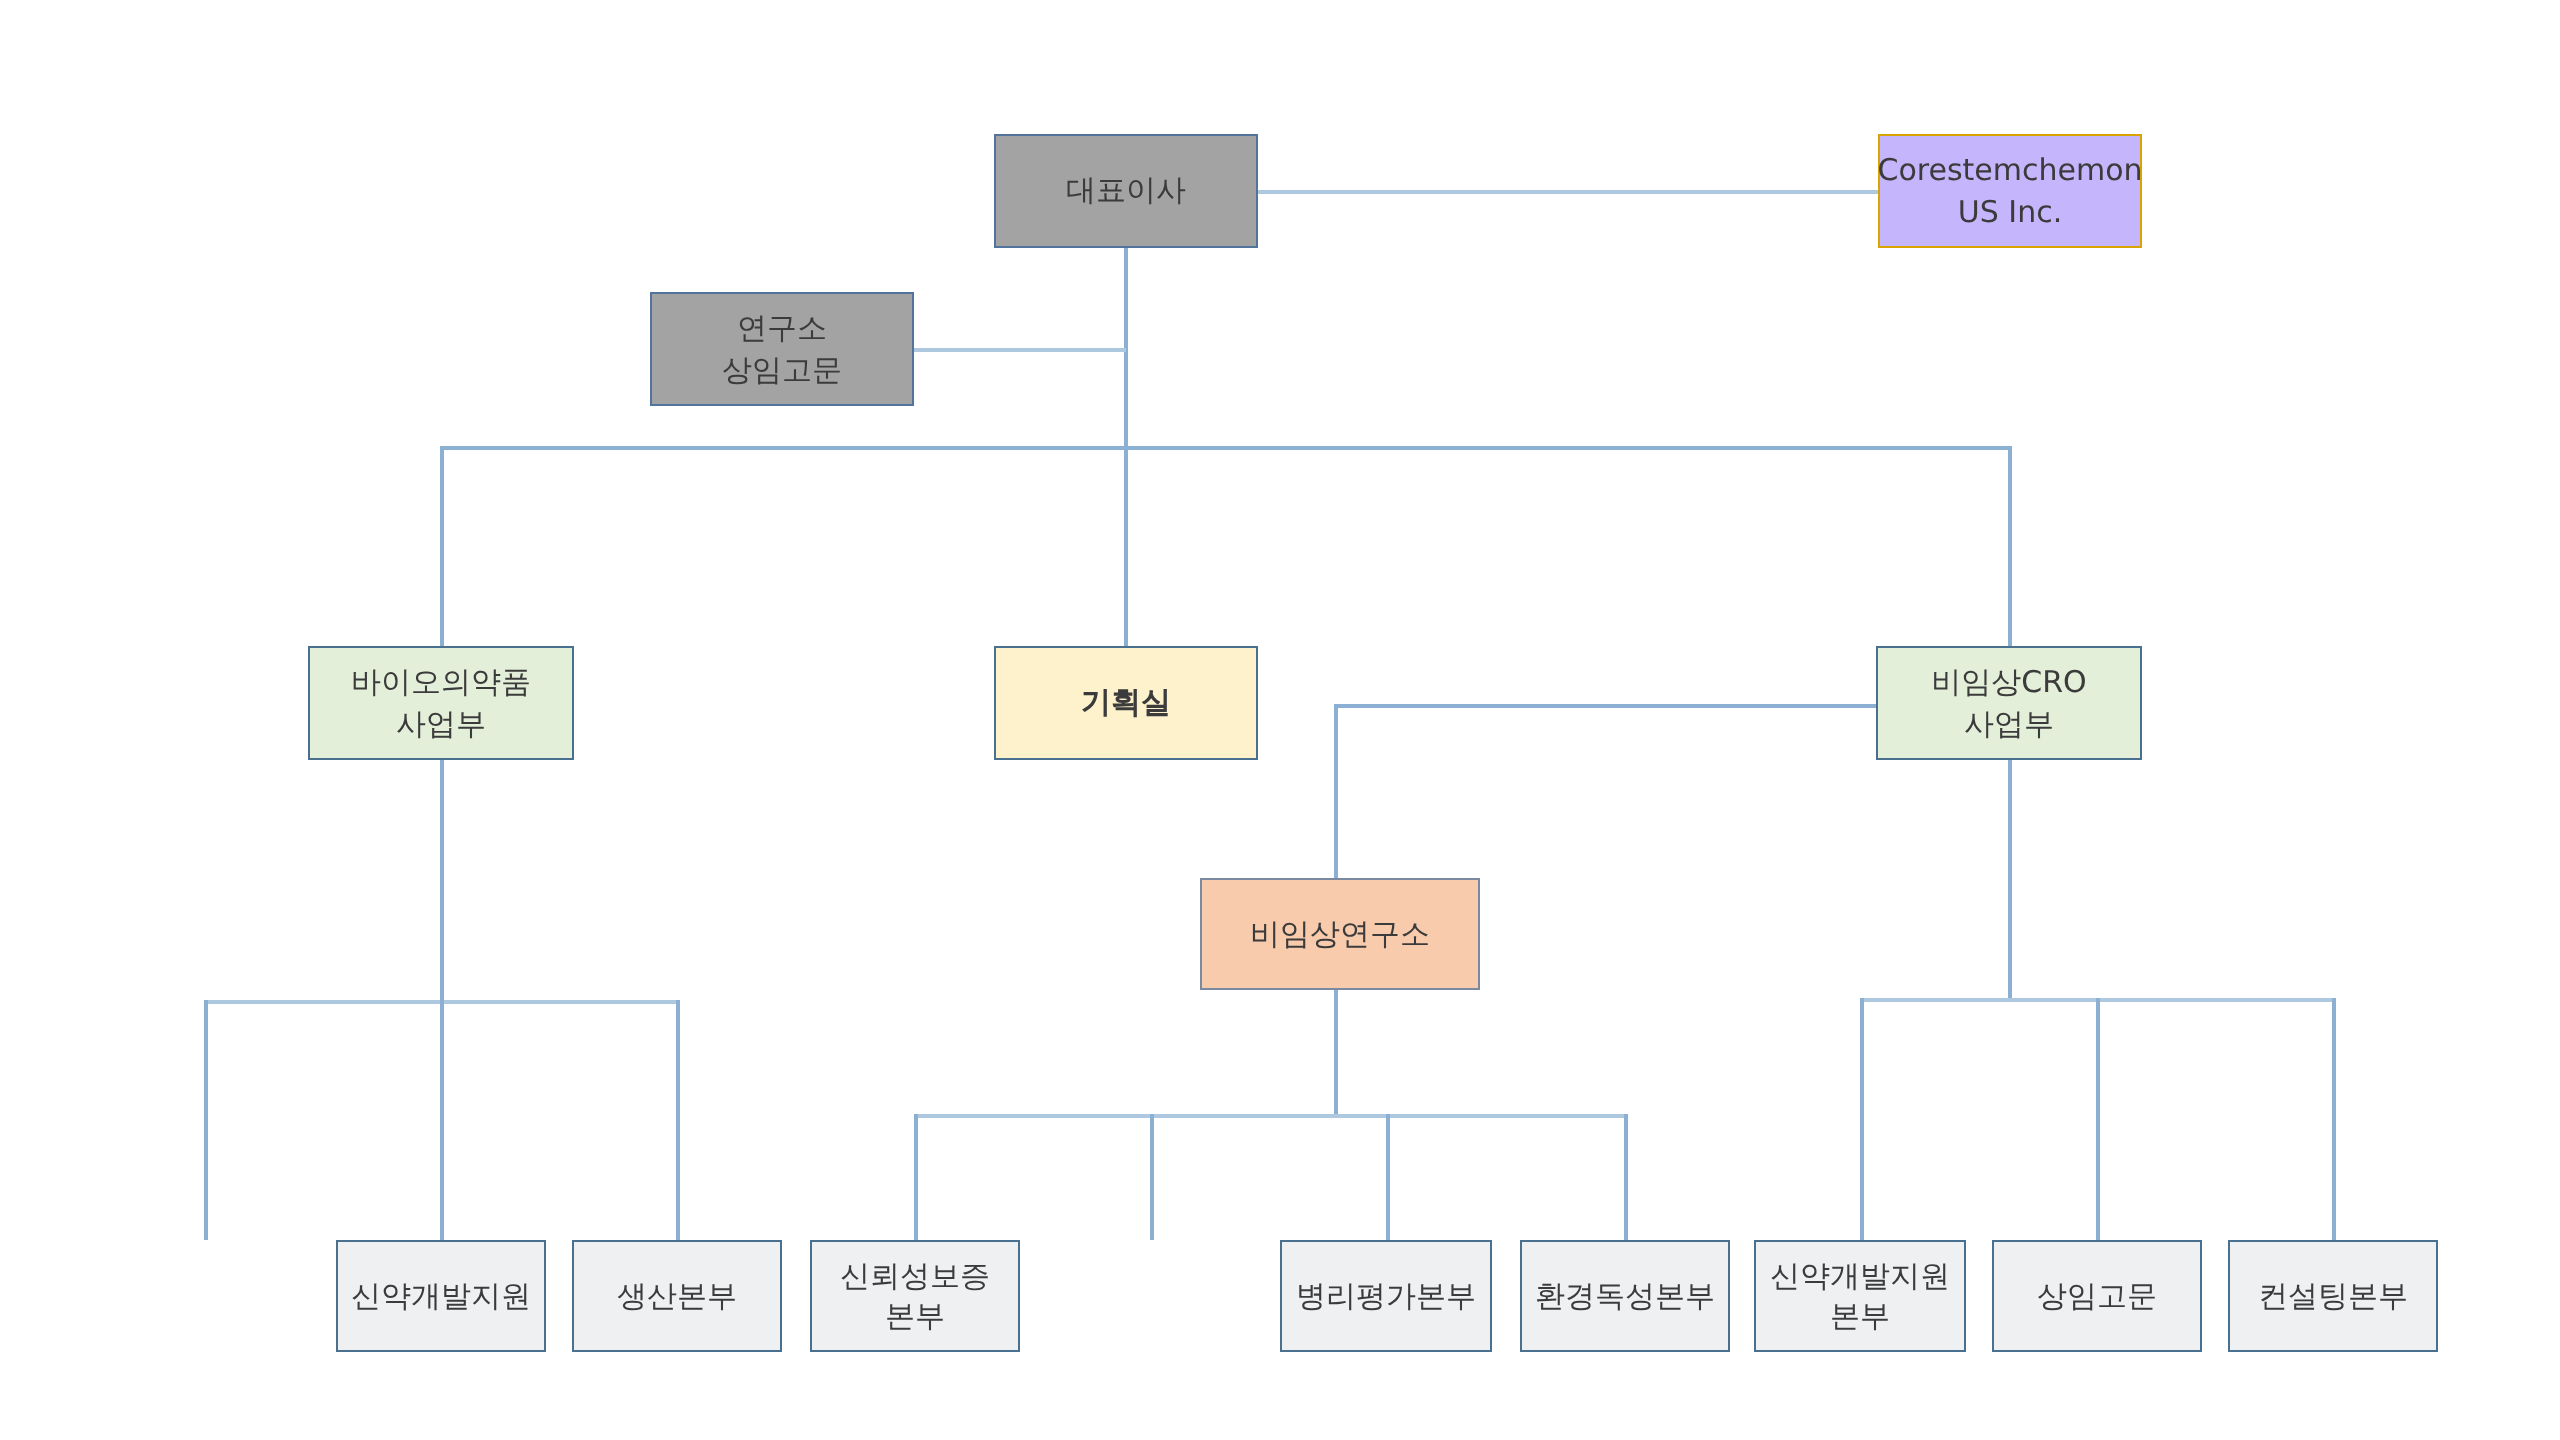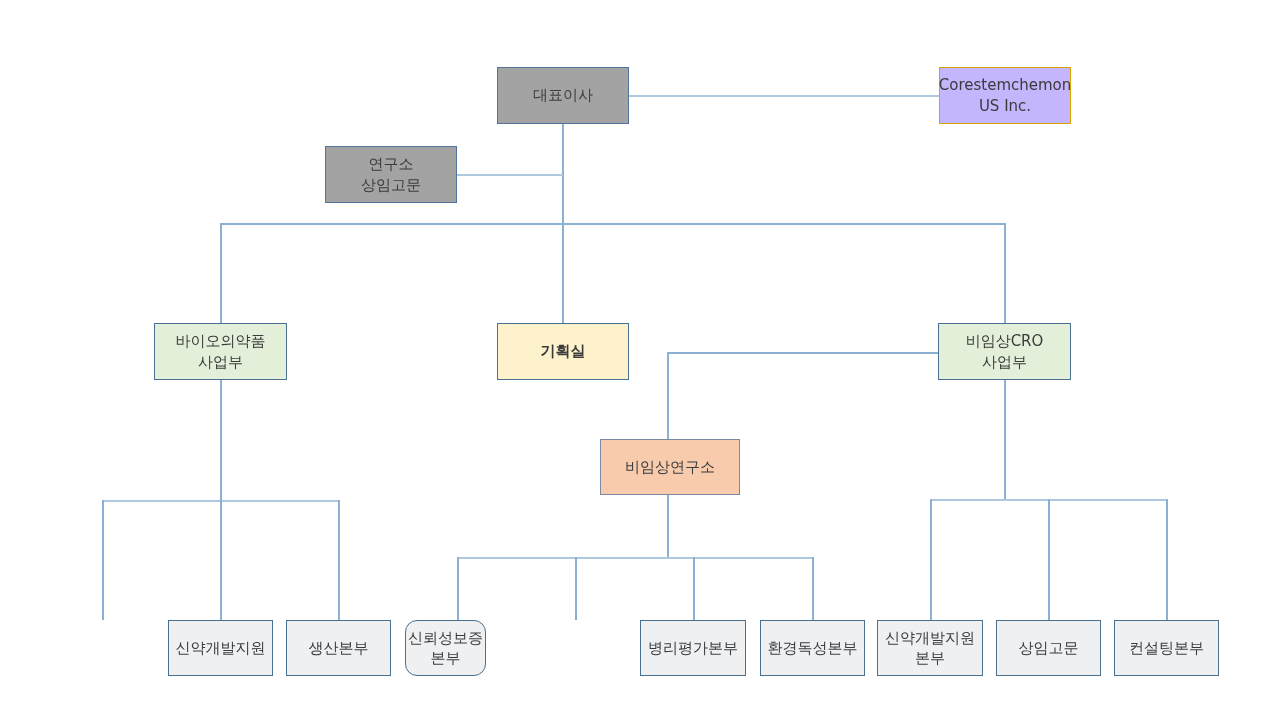--- a/index.html
+++ b/index.html
@@ -82,21 +82,21 @@
   <div class="node box-green" style="left:938px; top:323px; width:133px; height:57px;">비임상CRO
 사업부</div>
 
   <div class="node box-peach" style="left:600px; top:439px; width:140px; height:56px;">비임상연구소</div>
 
 
   <div class="node box-gray" style="left:168px;  top:620px; width:105px; height:56px;">신약개발지원</div>
 
   <div class="node box-gray" style="left:286px;  top:620px; width:105px; height:56px;">생산본부</div>
 
-  <div class="node box-gray" style="left:405px;  top:620px; width:81px; height:56px;border-radius:12px;">신뢰성보증
+  <div class="node box-gray" style="left:405px;  top:620px; width:105px; height:56px;">신뢰성보증
 본부</div>
 
 
   <div class="node box-gray" style="left:640px;  top:620px; width:106px; height:56px;">병리평가본부</div>
 
   <div class="node box-gray" style="left:760px;  top:620px; width:105px; height:56px;">환경독성본부</div>
 
   <div class="node box-gray" style="left:877px;  top:620px; width:106px; height:56px;">신약개발지원
 본부</div>
 

